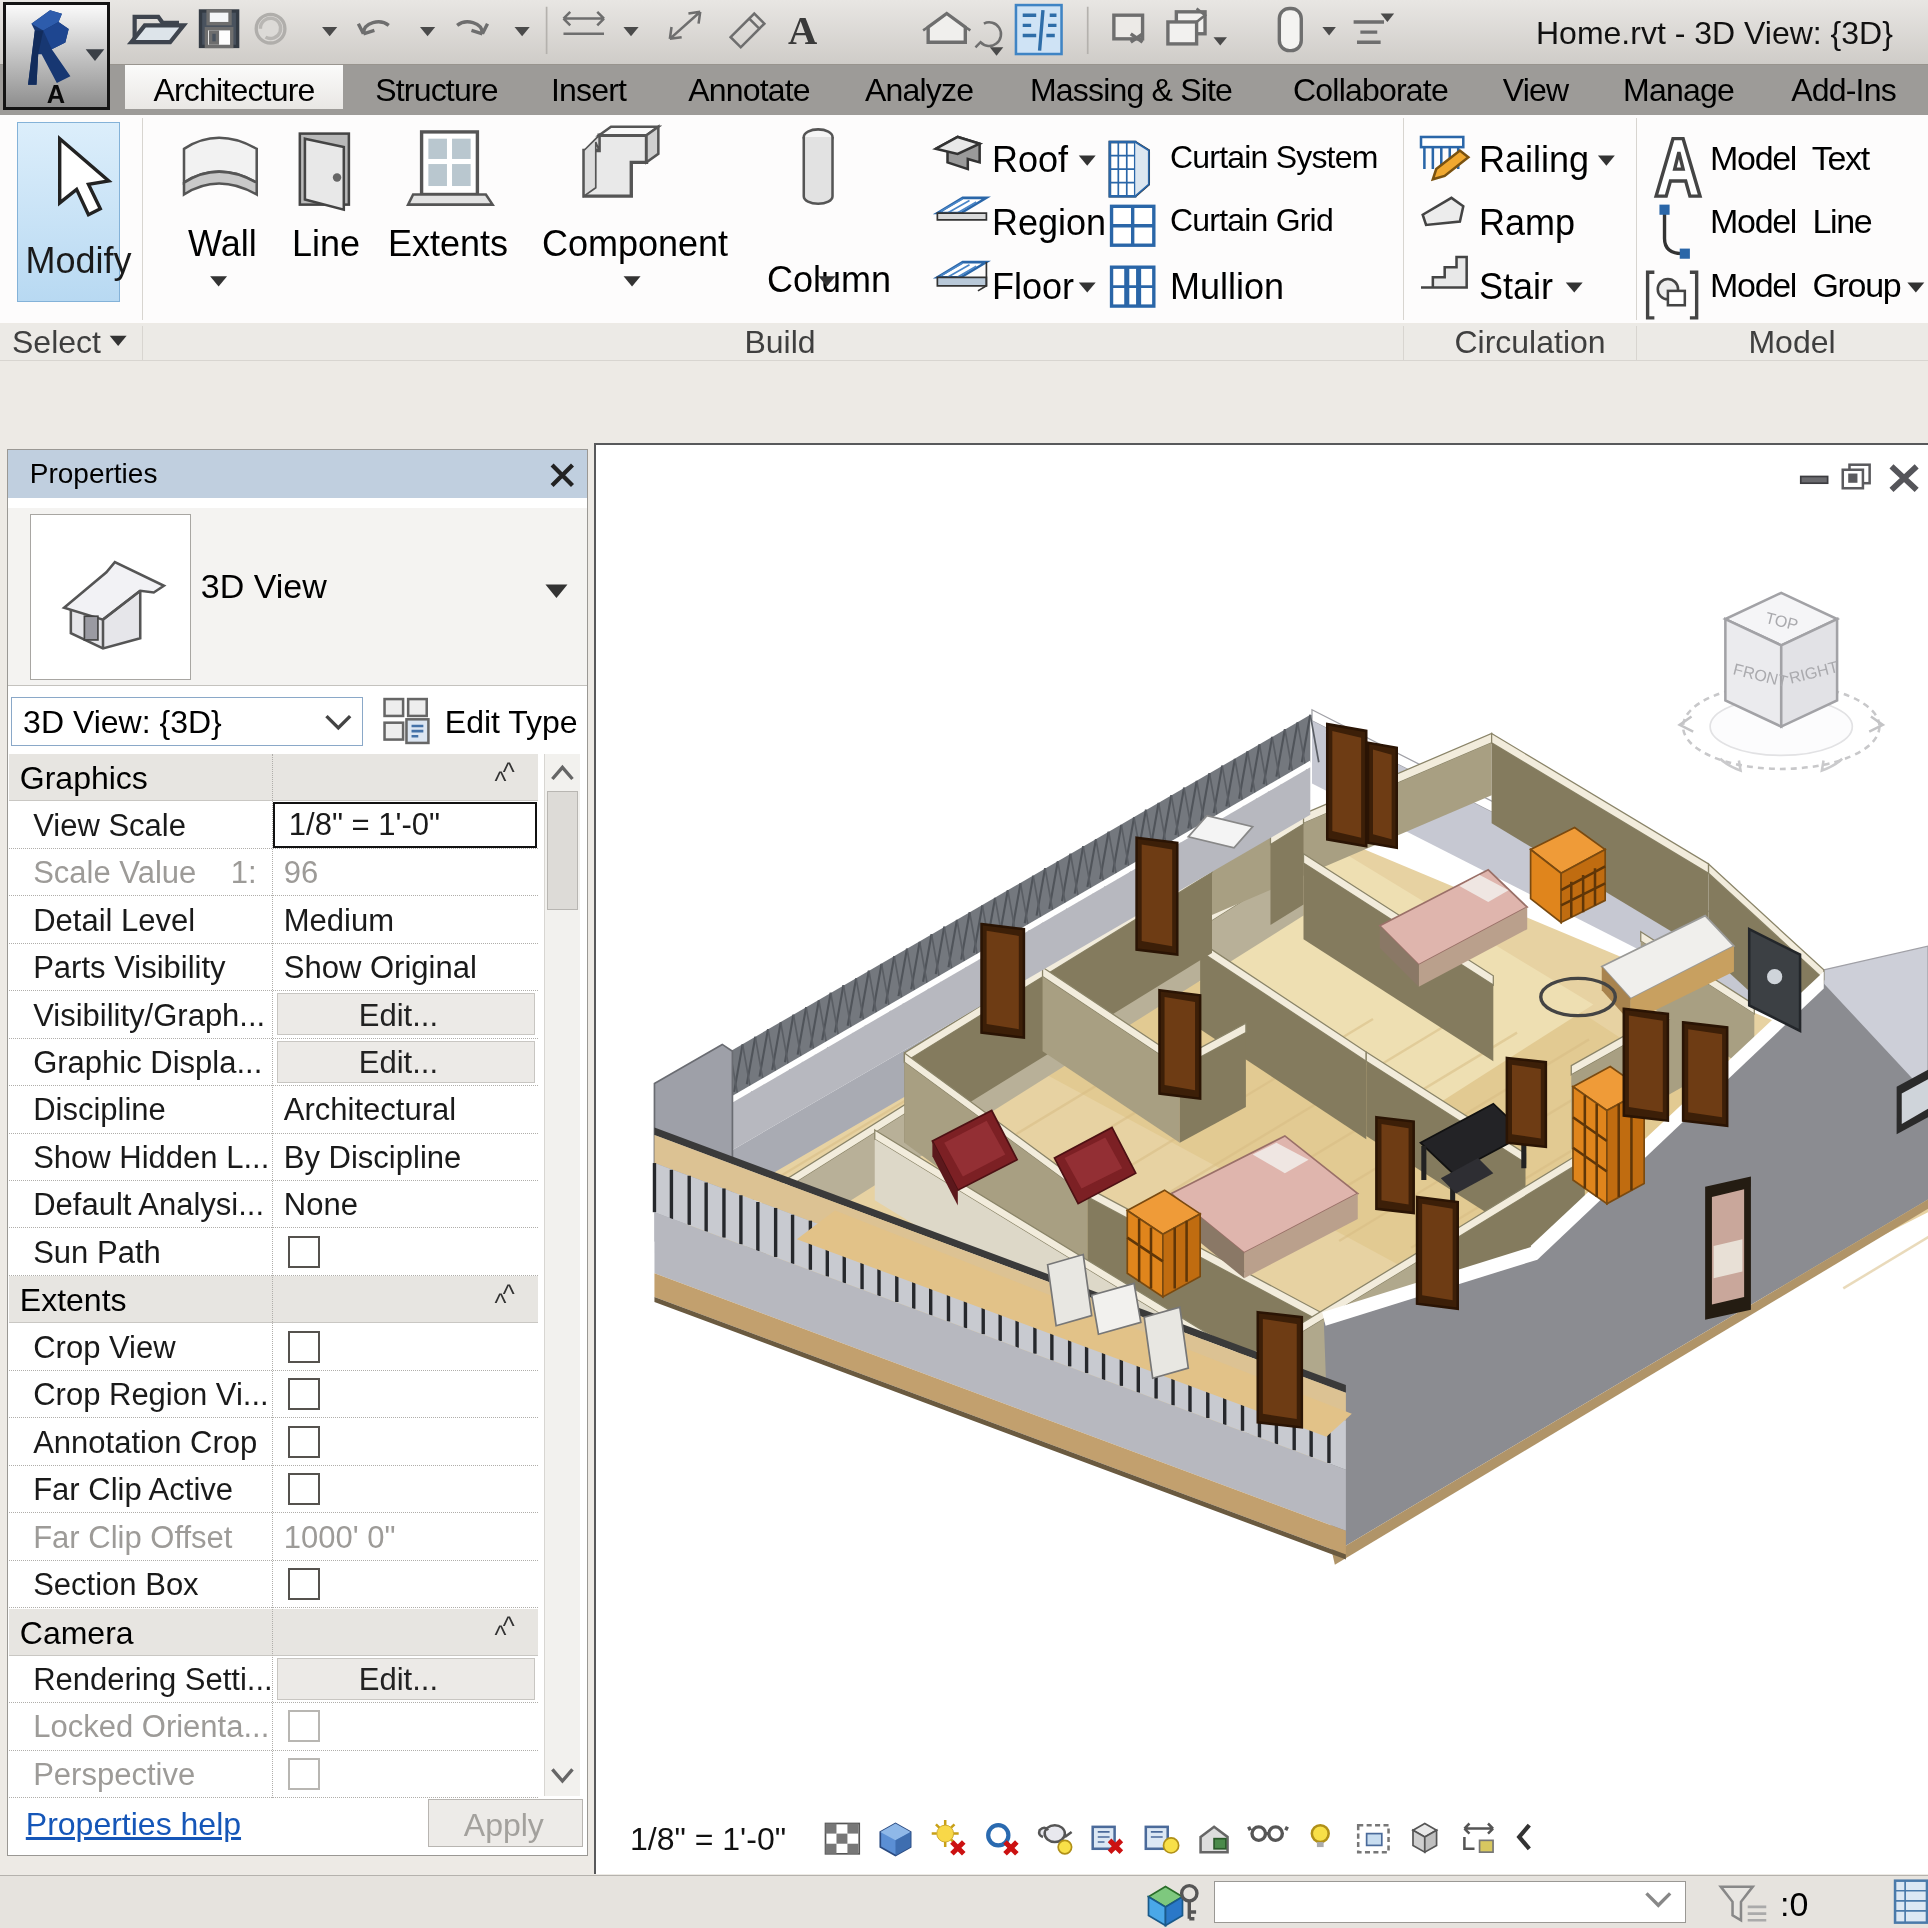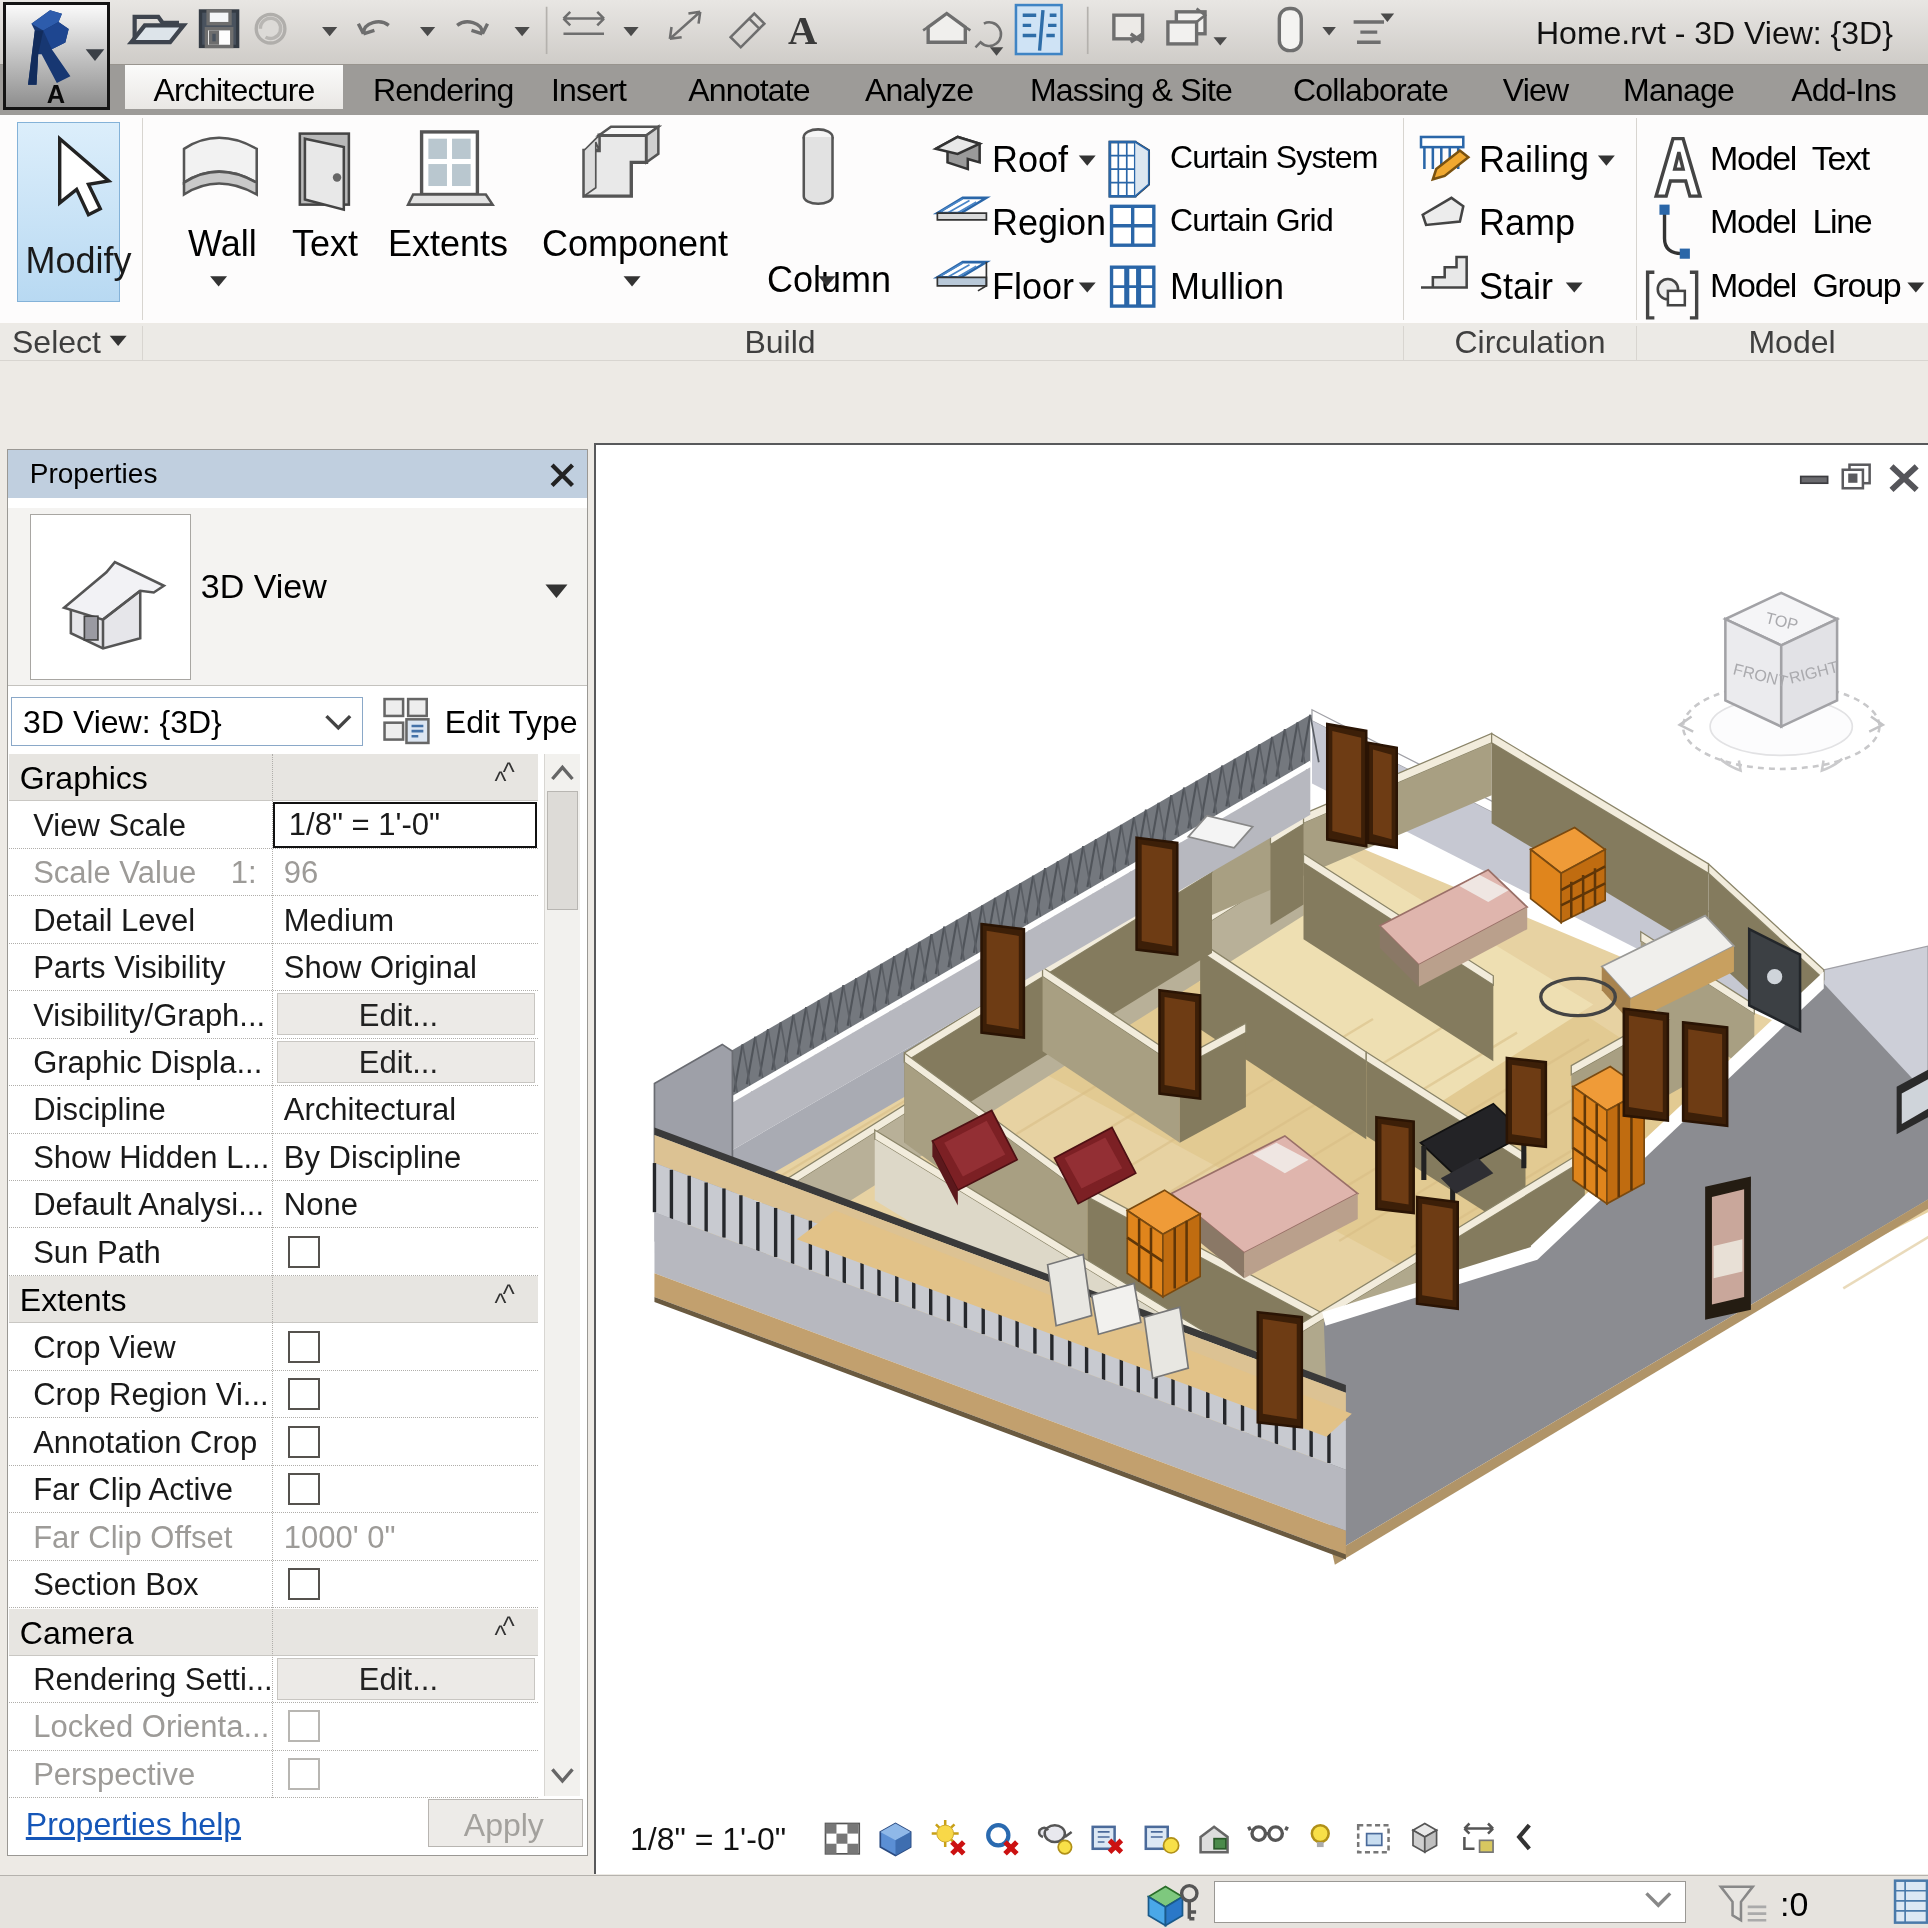--- a/index.html
+++ b/index.html
@@ -75,21 +75,21 @@
       <path d="M1563 32 l16 0 l-8 10 Z"></path>
         <path d="M1632 16 l16 0 l-8 10 Z"></path>
     </g>
     <rect x="643" y="8" width="2" height="56" fill="#b4b1ad"></rect>
     <rect x="1284" y="8" width="2" height="56" fill="#b4b1ad"></rect>
   </svg>
   <div class="t" style="left:1536px;top:15.3px;font-size:32px;color:#111">Home.rvt - 3D View: {3D}</div>
 </div>
 <div class="abs" id="tabs">
   <div class="tab active" style="left:125px;width:218px;">Architecture</div>
-  <div class="tab" style="left:373px;width:127px;">Rendering</div>
+  <div class="tab" style="left:373px;width:127px;">Structure</div>
   <div class="tab" style="left:550px;width:77px;">Insert</div>
   <div class="tab" style="left:685px;width:128px;">Annotate</div>
   <div class="tab" style="left:865px;width:108px;">Analyze</div>
   <div class="tab" style="left:1025px;width:212px;">Massing &amp; Site</div>
   <div class="tab" style="left:1291px;width:159px;">Collaborate</div>
   <div class="tab" style="left:1502px;width:67px;">View</div>
   <div class="tab" style="left:1623px;width:111px;">Manage</div>
   <div class="tab" style="left:1786px;width:115px;">Add-Ins</div>
 </div>
 <div class="abs" id="rlogo" style="left:2.5px;top:1.7px;width:107px;height:108px;
@@ -158,21 +158,21 @@
       <path d="M1956 96 l20 -68 h12 l20 68 h-12 l-5 -18 h-18 l-5 18 Z M1978 64 h10 l-5 -20 Z" fill="#fff" stroke="#444" stroke-width="4"></path>
       <path d="M1966 116 v30 m0 0 q0 18 22 18" fill="none" stroke="#333" stroke-width="4"></path>
       <rect x="1960" y="106" width="12" height="12" fill="#2a66a8"></rect>
         <rect x="1984" y="158" width="12" height="12" fill="#2a66a8"></rect>
       <path d="M1954 186 h-8 v54 h8 M1996 186 h8 v54 h-8" fill="none" stroke="#444" stroke-width="4"></path>
       <circle cx="1970" cy="206" r="12" fill="#eee" stroke="#444" stroke-width="3"></circle>
       <rect x="1970" y="208" width="20" height="17" fill="#fff" stroke="#444" stroke-width="3"></rect>
     </g>
   </svg>
   <div class="t" style="left:188px;top:108px;font-size:36px;">Wall</div>
-  <div class="t" style="left:292px;top:108px;font-size:36px;">Text</div>
+  <div class="t" style="left:292px;top:108px;font-size:36px;">Line</div>
   <div class="t" style="left:388px;top:108px;font-size:36px;">Extents</div>
   <div class="t" style="left:542px;top:108px;font-size:36px;">Component</div>
   <div class="t" style="left:767px;top:108px;font-size:36px;margin-top:36px;">Column</div>
   <svg class="abs" style="left:0;top:151px" width="932" height="34" viewBox="0 0 1100 40">
       <g fill="#333">
     <path d="M248 12 l20 0 l-10 12 Z"></path>
         <path d="M736 12 l20 0 l-10 12 Z"></path>
         <path d="M966 12 l20 0 l-10 12 Z"></path>
   </g>
     </svg>

